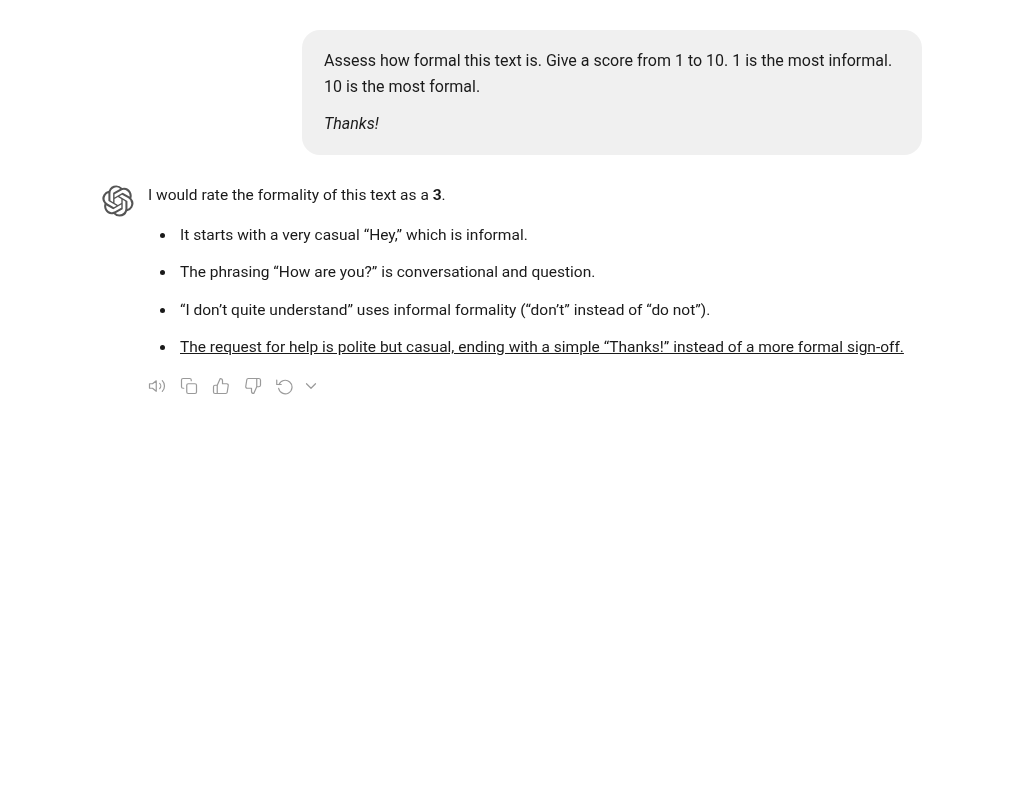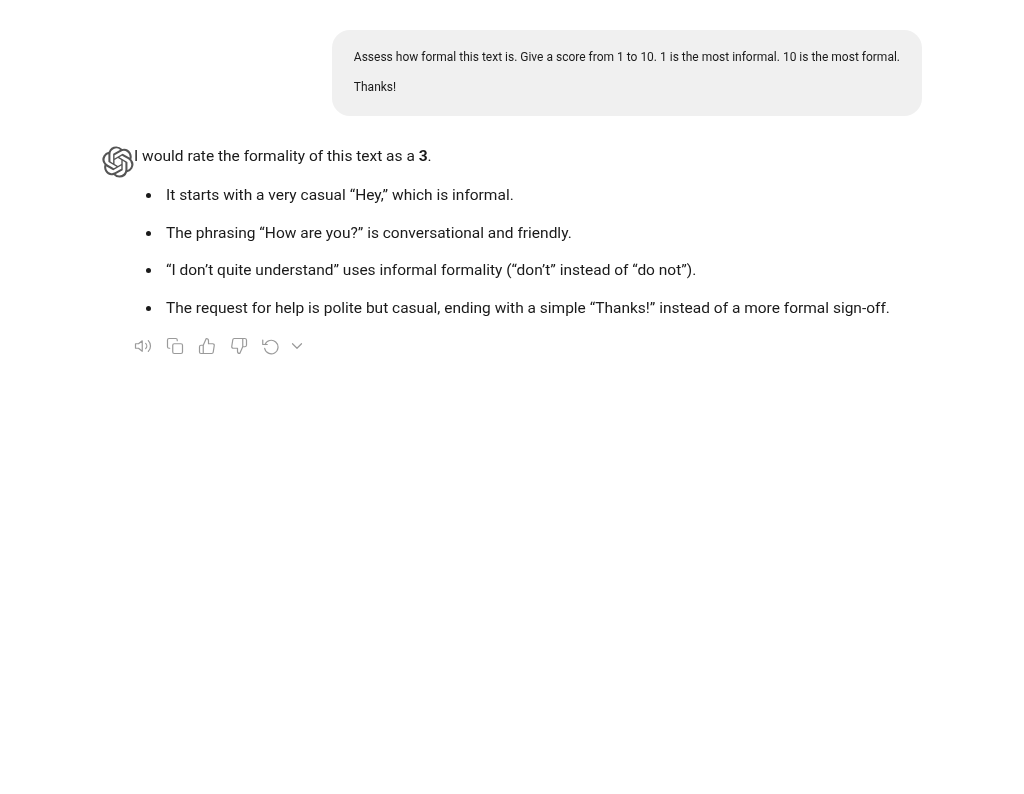--- a/index.html
+++ b/index.html
@@ -30,38 +30,39 @@
       display: flex;
       justify-content: flex-end;
       margin-bottom: 28px;
     }
 
     .user-bubble {
       background: #f0f0f0;
       border-radius: 18px;
       padding: 18px 22px;
       max-width: 620px;
-      font-size: 12px;
+      font-size: 16px;
       line-height: 1.65;
       color: #1a1a1a;
     }
 
     .user-bubble p {
       margin-bottom: 10px;
     }
 
     .user-bubble p:last-child {
       margin-bottom: 0;
+      font-style: italic;
     }
 
     
     .ai-message-wrapper {
       display: flex;
       align-items: flex-start;
-      gap: 0;
+      gap: 14px;
       margin-bottom: 20px;
     }
 
     .ai-avatar {
       flex-shrink: 0;
       width: 32px;
       height: 32px;
       margin-top: 2px;
     }
 
@@ -87,20 +88,21 @@
       padding-left: 20px;
     }
 
     .ai-content ul li {
       margin-bottom: 12px;
       padding-left: 4px;
     }
 
     .ai-content ul li:last-child {
       margin-bottom: 0;
+      text-decoration: underline;
     }
 
     .rating-number {
       font-weight: 700;
     }
 
     
     .action-bar {
       display: flex;
       align-items: center;
@@ -155,21 +157,21 @@
     </div>
 
     <div class="ai-content">
       <p>
         <span>I would rate the formality of this text as a </span><span class="rating-number">3</span><span>.</span>
       </p>
 
 
       <ul>
         <li>It starts with a very casual “Hey,” which is informal.</li>
-        <li>The phrasing “How are you?” is conversational and friendly.</li>
+        <li>The phrasing “How are you?” is conversational and question.</li>
         <li>“I don’t quite understand” uses informal formality (“don’t” instead of “do not”).</li>
         <li>The request for help is polite but casual, ending with a simple “Thanks!” instead of a more formal sign-off.</li>
       </ul>
 
 
       <div class="action-bar">
 
         <span class="action-icon" title="Read aloud">
           <svg viewBox="0 0 24 24">
             <polygon points="11 5 6 9 2 9 2 15 6 15 11 19 11 5"></polygon>

